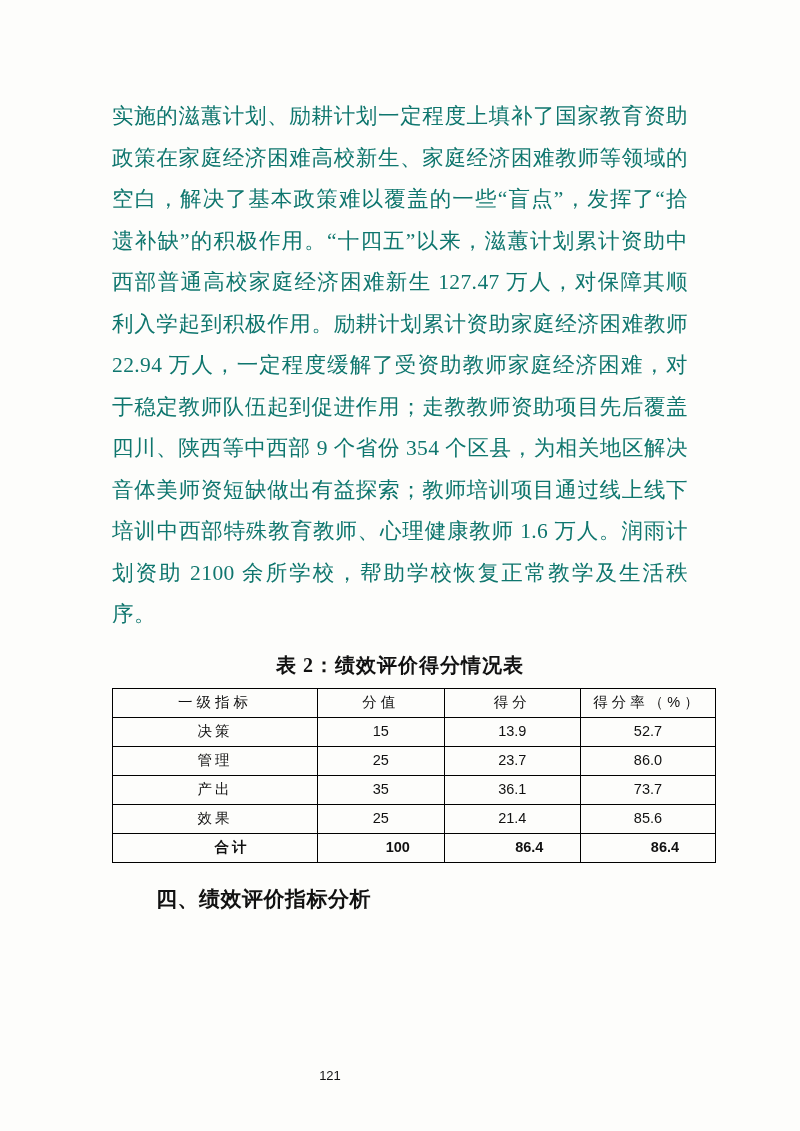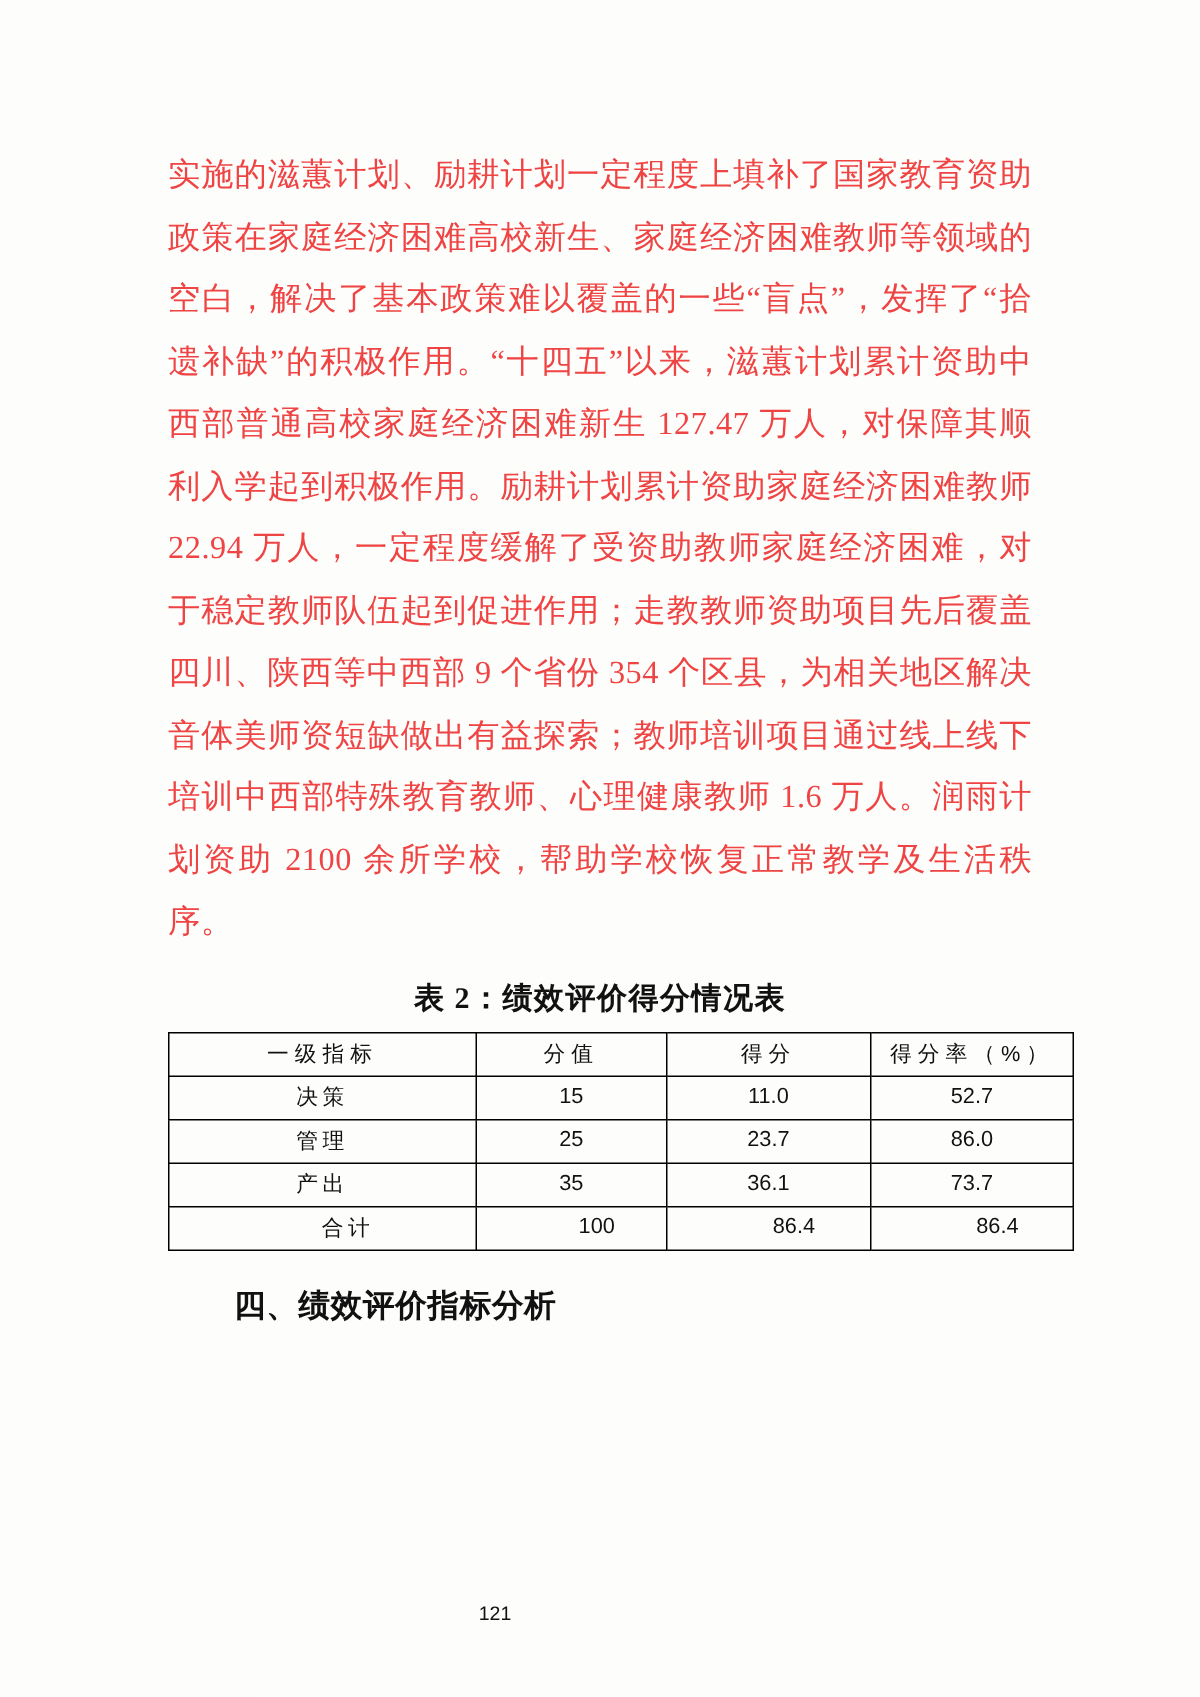--- a/index.html
+++ b/index.html
@@ -22,21 +22,21 @@
     box-sizing: border-box;
     padding: 96px 112px 0 112px;
   }
   .body-text {
     font-family: "Liberation Serif", serif;
     font-size: 21.5px;
     line-height: 41.5px;
     text-align: justify;
     text-justify: inter-ideograph;
     letter-spacing: 0.4px;
-    color: #ef4444;
+    color: #0f766e;
   }
   .para {
     margin: 0 0 0 0;
   }
   .para + .para {
     margin-top: 2px;
   }
   .indent {
     text-indent: 44px;
   }
@@ -67,21 +67,21 @@
     height: 19px;
   }
   table.score-table th {
     letter-spacing: 4px;
   }
   table.score-table col.c1 { width: 170px; }
   table.score-table col.c2 { width: 105px; }
   table.score-table col.c3 { width: 113px; }
   table.score-table col.c4 { width: 112px; }
   table.score-table tr.total-row td {
-    font-weight: normal;
+    font-weight: bold;
     padding-left: 36px;
   }
   table.score-table td.label-cell {
     letter-spacing: 3px;
   }
   .section-heading {
     font-family: "Liberation Sans", sans-serif;
     font-size: 21px;
     font-weight: bold;
     margin-top: 22px;
@@ -122,34 +122,40 @@
         <th>一级指标</th>
         <th>分值</th>
         <th>得分</th>
         <th>得分率（%）</th>
       </tr>
     </thead>
     <tbody>
       <tr>
         <td class="label-cell">决策</td>
         <td>15</td>
-        <td>11.0</td>
+        <td>13.9</td>
         <td>52.7</td>
       </tr>
       <tr>
         <td class="label-cell">管理</td>
         <td>25</td>
         <td>23.7</td>
         <td>86.0</td>
       </tr>
       <tr>
         <td class="label-cell">产出</td>
         <td>35</td>
         <td>36.1</td>
         <td>73.7</td>
+      </tr>
+      <tr>
+        <td class="label-cell">效果</td>
+        <td>25</td>
+        <td>21.4</td>
+        <td>85.6</td>
       </tr>
       <tr class="total-row">
         <td class="label-cell">合计</td>
         <td>100</td>
         <td>86.4</td>
         <td>86.4</td>
       </tr>
     </tbody>
   </table>
 

